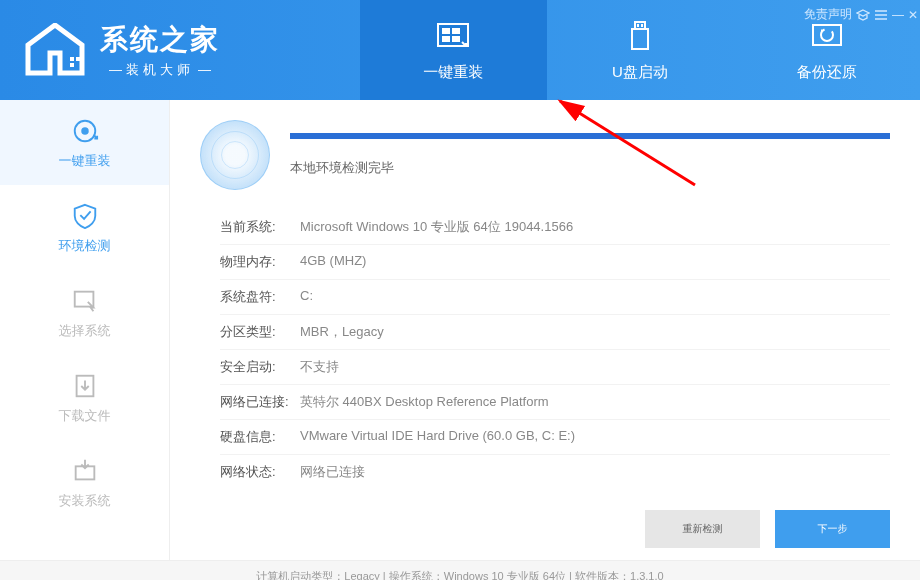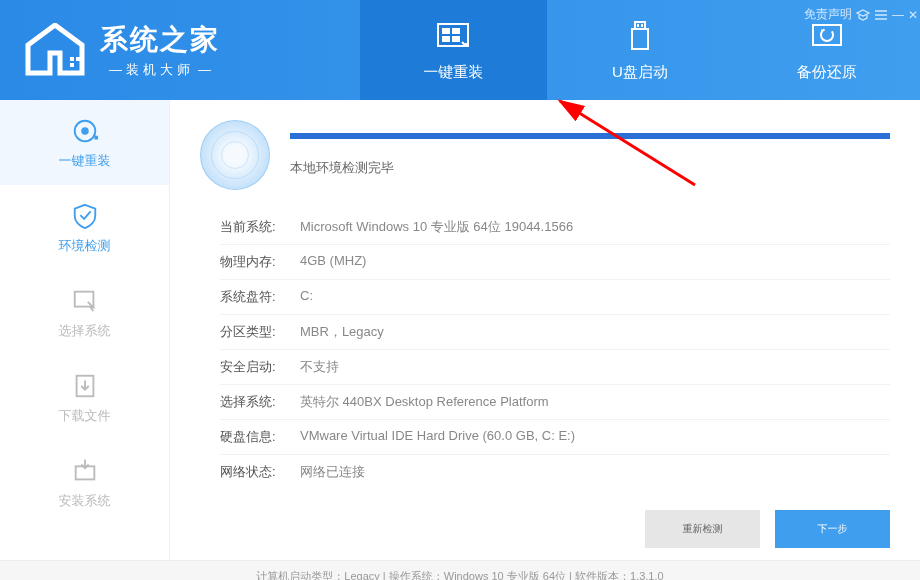--- a/index.html
+++ b/index.html
@@ -202,21 +202,21 @@
         </div>
       <div class="info-row">
           <div class="info-label">分区类型:</div>
           <div class="info-value">MBR，Legacy</div>
         </div>
       <div class="info-row">
           <div class="info-label">安全启动:</div>
           <div class="info-value">不支持</div>
         </div>
       <div class="info-row">
-          <div class="info-label">选择系统:</div>
+          <div class="info-label">网络已连接:</div>
           <div class="info-value">英特尔 440BX Desktop Reference Platform</div>
         </div>
       <div class="info-row">
           <div class="info-label">硬盘信息:</div>
           <div class="info-value">VMware Virtual IDE Hard Drive  (60.0 GB, C: E:)</div>
         </div>
       <div class="info-row">
           <div class="info-label">网络状态:</div>
           <div class="info-value">网络已连接</div>
         </div>

